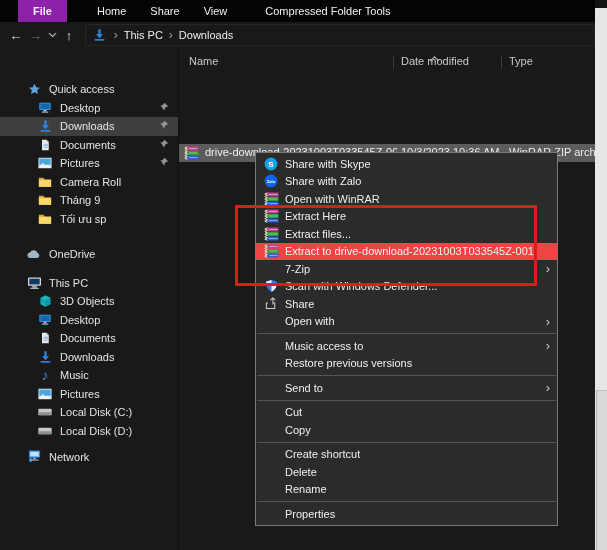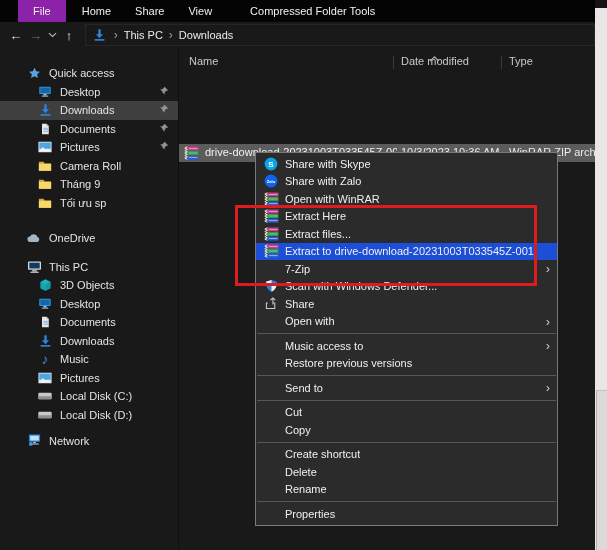--- a/index.html
+++ b/index.html
@@ -3,37 +3,37 @@
 <meta charset="utf-8">
 <style>
   html,body{margin:0;padding:0;background:#101010;}
   #screen{position:relative;width:607px;height:550px;background:#191919;overflow:hidden;
           font-family:"Liberation Sans",sans-serif;color:#e6e6e6;}
 
   
   #ribbon{position:absolute;top:0;left:0;width:595px;height:22px;background:#040404;
           display:flex;align-items:stretch;font-size:11px;}
   .tab{display:flex;align-items:center;padding:0 12px;color:#f0f0f0;white-space:nowrap;}
-  .tab-file{background:#8b22a7;font-weight:normal;padding:8px 15px;margin-left:18px;margin-right:4px;}
+  .tab-file{background:#8b22a7;font-weight:bold;padding:8px 15px;margin-left:18px;margin-right:18px;}
   .tab-ctx{margin-left:14px;}
 
   
   #navbar{position:absolute;top:22px;left:0;width:595px;height:26px;background:#191919;
           display:flex;align-items:center;font-size:11px;}
   .nav-btn{width:20px;text-align:center;color:#e0e0e0;display:flex;align-items:center;justify-content:center;}
   .nav-btn .gl{font-size:13px;line-height:1;}
   .nav-btn.dim .gl{color:#6f6f6f;}
   #nav-dd{width:14px;}
   #addressbar{display:flex;align-items:center;gap:6px;margin-left:6px;height:20px;width:505px;
               border:1px solid #262626;background:#191919;padding:0 6px;}
   .crumb{color:#ececec;white-space:nowrap;}
   .crumb-sep .gl{color:#9a9a9a;font-size:12px;}
 
   
-  #sidebar{position:absolute;top:48px;left:0;width:178px;bottom:0;padding-top:16px;font-size:11px;}
+  #sidebar{position:absolute;top:64px;left:0;width:178px;bottom:0;padding-top:16px;font-size:11px;}
   .sb-item{display:flex;align-items:center;height:18.5px;color:#e4e4e4;white-space:nowrap;}
   .sb-item.lvl1{padding-left:26px;}
   .sb-item.lvl2{padding-left:37px;}
   .sb-item.selected{background:#3f3f3f;}
   .sb-icon{width:16px;height:15px;margin-right:7px;flex:none;display:inline-flex;align-items:center;justify-content:center;}
   .pin{margin-left:auto;margin-right:8px;width:12px;height:12px;flex:none;display:inline-flex;opacity:.9;}
 
   
   #filepane{position:absolute;left:178px;top:48px;width:417px;bottom:0;border-left:1px solid #101010;}
   .col-head{position:absolute;top:7px;font-size:11px;color:#c9c9c9;white-space:nowrap;}
@@ -43,21 +43,21 @@
   #file-row .cell{position:absolute;top:2px;white-space:nowrap;overflow:hidden;}
   #fr-icon{position:absolute;left:5px;top:2px;width:16px;height:14px;}
   #fr-name{left:26px;width:192px;}
   #fr-date{left:222px;width:104px;color:#ececec;}
   #fr-type{left:330px;width:86px;color:#ececec;}
 
   
   #context-menu{position:absolute;left:255px;top:152px;width:301px;background:#2b2b2b;
                 border:1px solid #7a7a7a;padding:2px 0;z-index:10;font-size:11px;}
   .menu-item{display:flex;align-items:center;height:17.5px;padding:0 7px;color:#f0f0f0;white-space:nowrap;}
-  .menu-item.hovered{background:#1d4ed8;}
+  .menu-item.hovered{background:#ef4444;}
   .menu-item.bold .mi-label{font-weight:bold;}
   .mi-icon{width:16px;height:15px;margin-right:6px;flex:none;display:inline-flex;align-items:center;justify-content:center;}
   .mi-label{overflow:hidden;}
   .mi-chevron{margin-left:auto;color:#c8c8c8;}
   .mi-chevron .gl{font-size:13px;line-height:1;}
   .menu-sep{border-top:1px solid #565656;margin:3px 1px;height:0;}
 
   
   #red-box{position:absolute;left:235px;top:205px;width:296px;height:75px;border:3px solid #de1c1c;
            z-index:20;pointer-events:none;}

